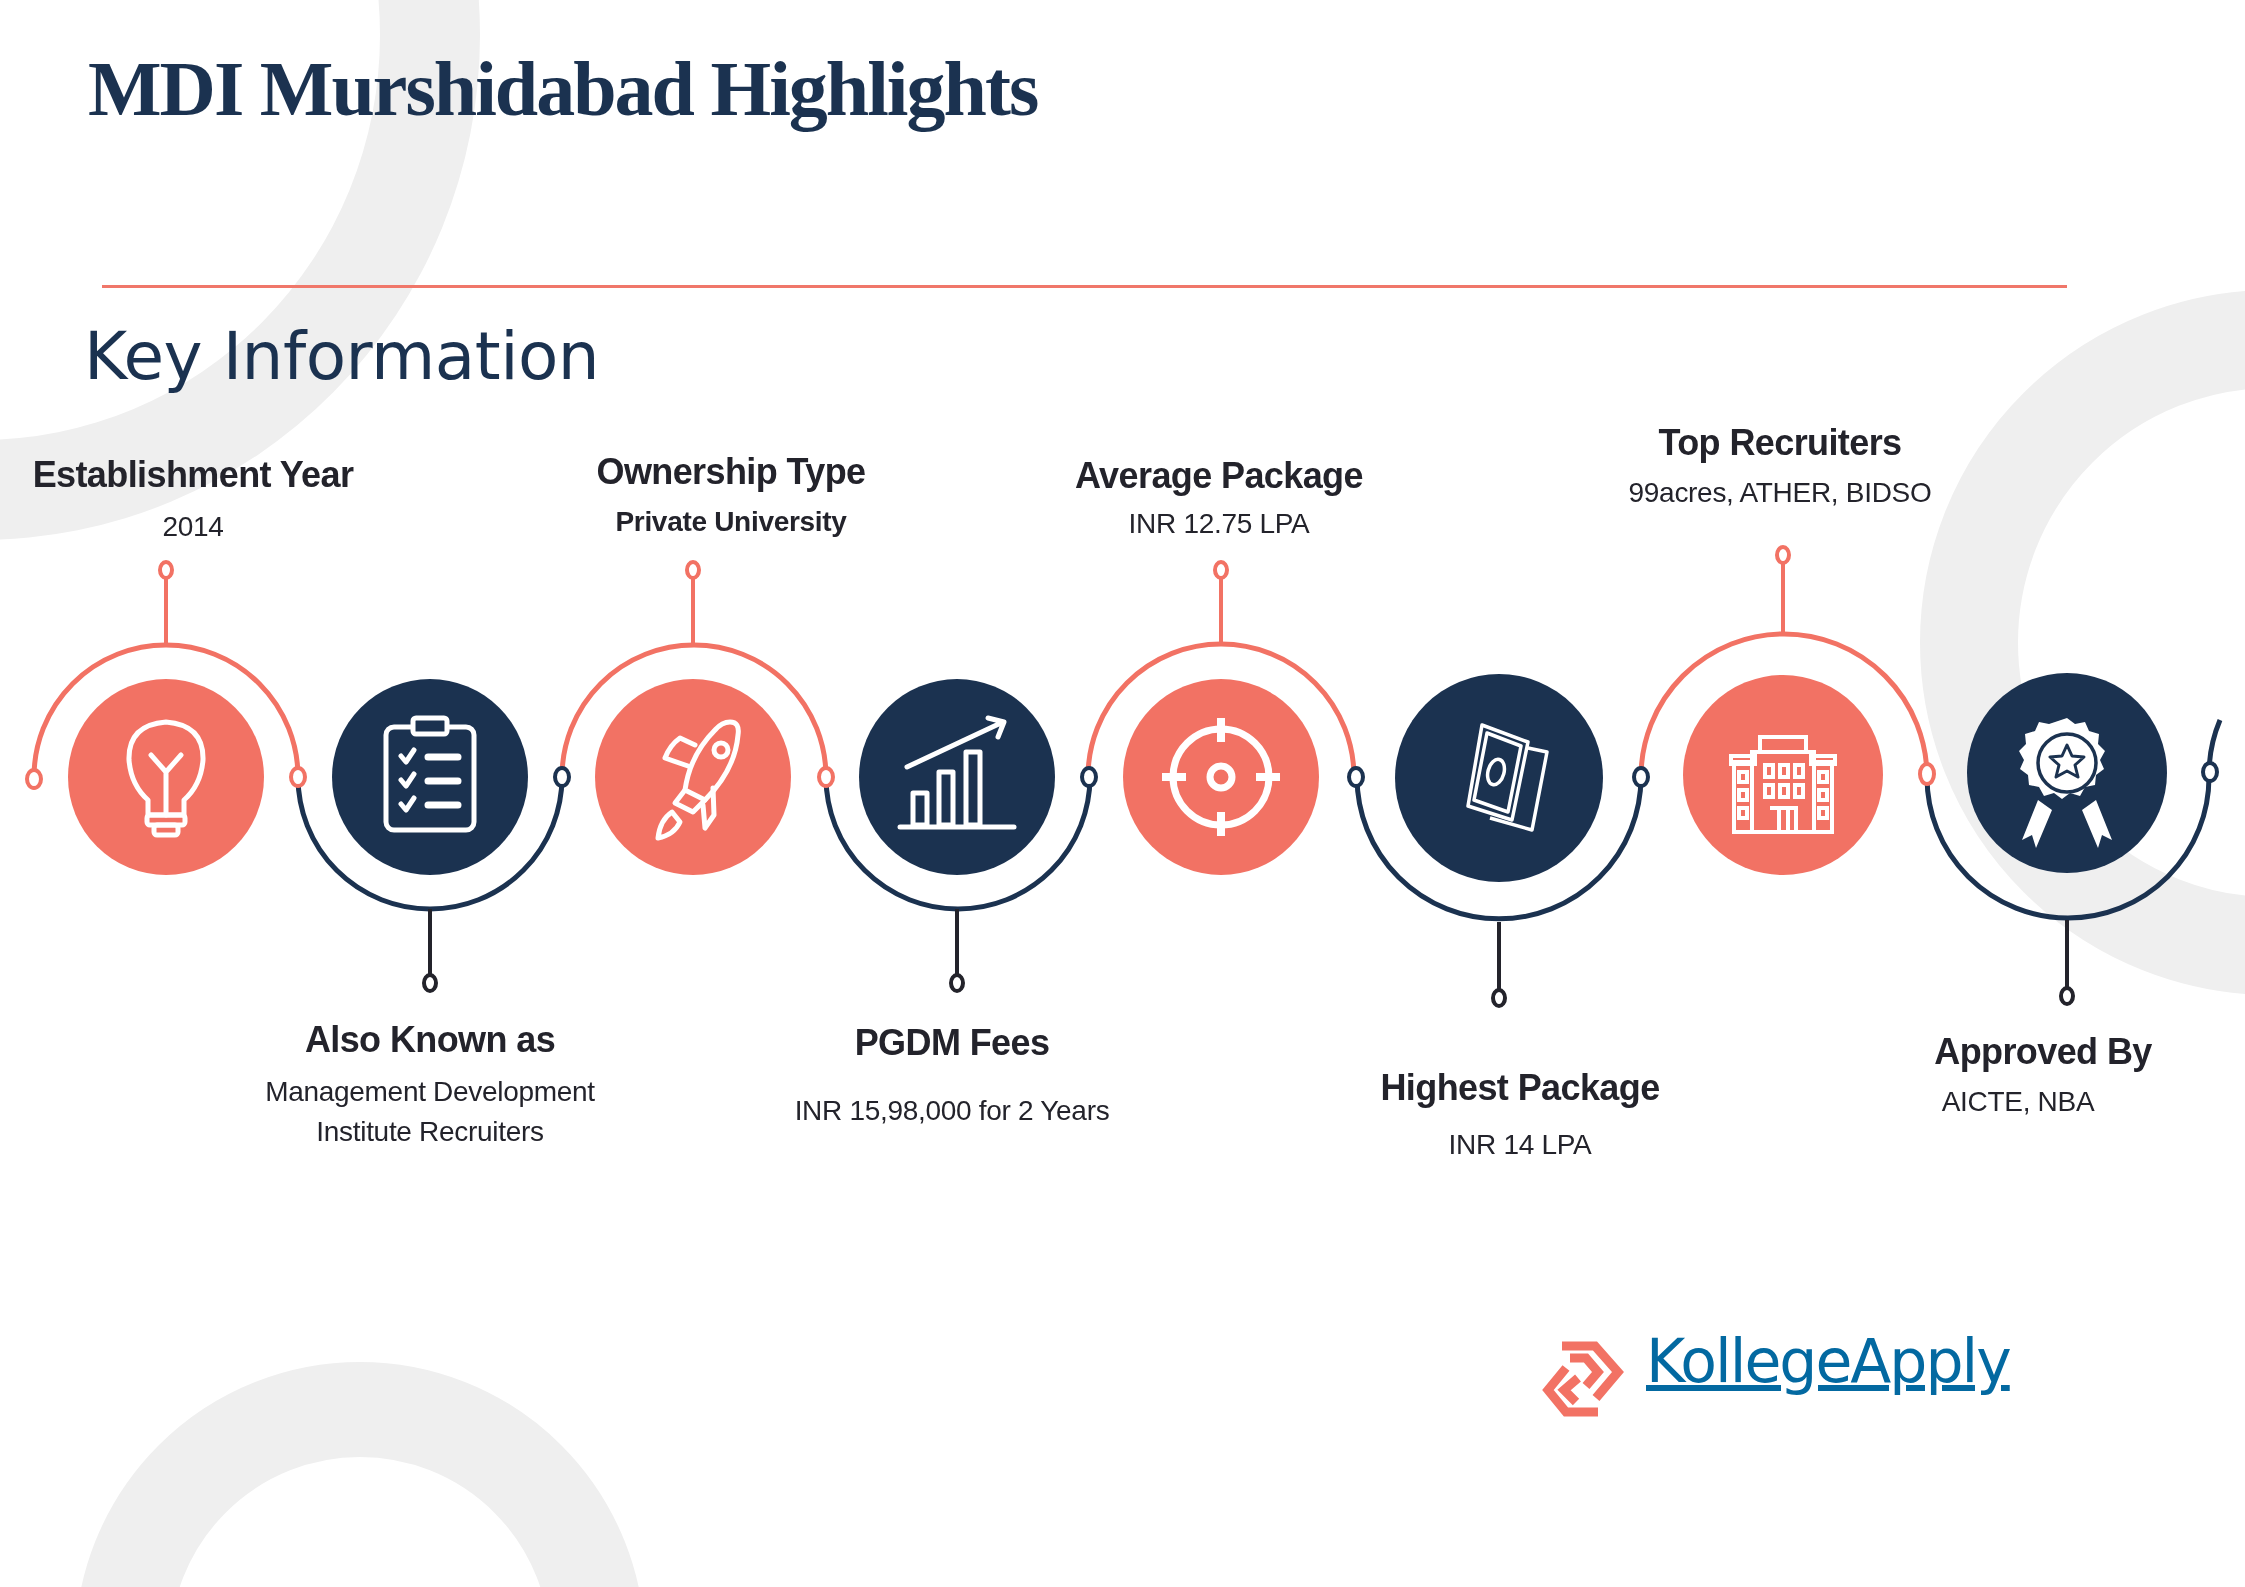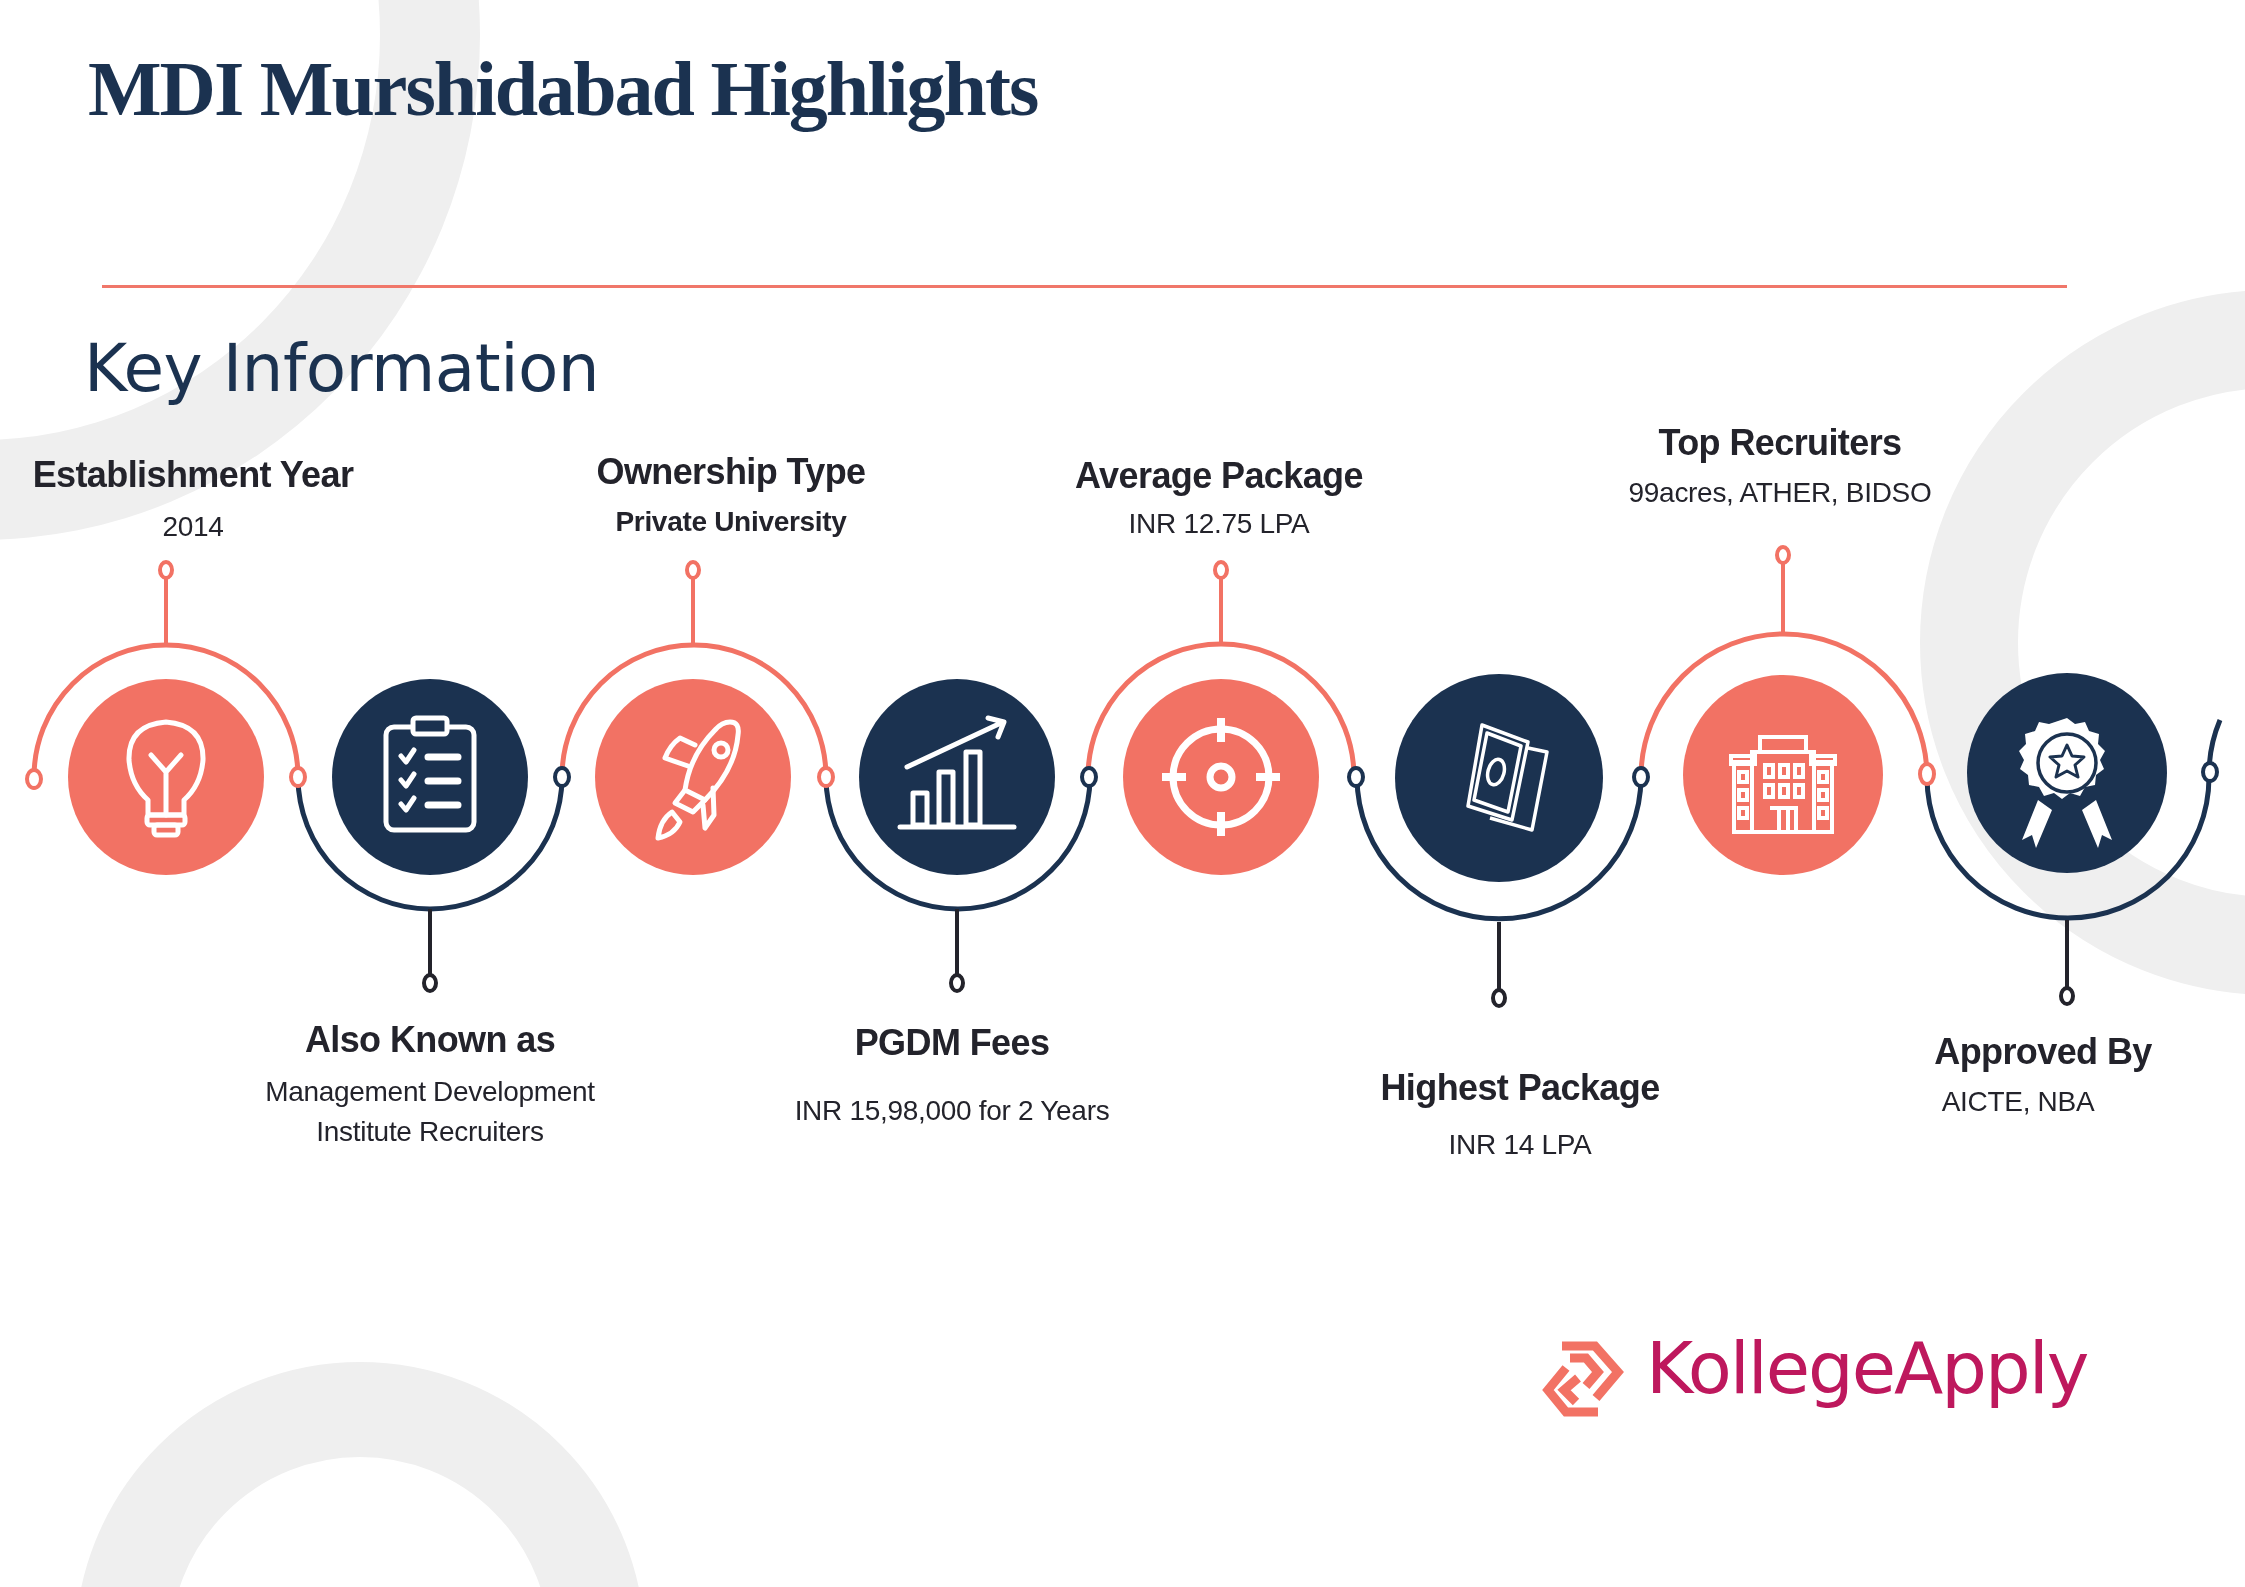--- a/index.html
+++ b/index.html
@@ -17,35 +17,35 @@
     font-size: 78px; letter-spacing: -2px; color: #1b3250; white-space: nowrap;
   }
   .intro {
     left: 102px; top: 158px; margin: 0;
     font-family: "DejaVu Sans", sans-serif; font-size: 31px; line-height: 46px;
     color: #23232b; letter-spacing: -0.3px;
   }
   .intro div { white-space: nowrap; }
   .divider { left: 102px; top: 285px; width: 1965px; height: 3px; background: #f0776a; }
   .section-title {
-    left: 84px; top: 330px; margin: 0;
+    left: 84px; top: 318px; margin: 0;
     font-family: "DejaVu Sans", sans-serif; font-weight: normal; font-size: 66px;
     color: #1b3250; white-space: nowrap; letter-spacing: -0.5px;
   }
   .label {
     position: absolute; text-align: center; transform: translateX(-50%);
     white-space: nowrap;
   }
   .label .h { font-weight: bold; font-size: 36px; color: #23232b; letter-spacing: -0.6px; line-height: 40px; }
   .label .v { font-size: 28px; color: #23232b; line-height: 40px; letter-spacing: -0.3px; }
   .timeline { position: absolute; left: 0; top: 0; }
   .logo { left: 1540px; top: 1328px; }
   .logo-text {
     left: 1646px; top: 1326px; font-family: "DejaVu Sans", sans-serif;
-    font-size: 72px; color: #be185d; letter-spacing: -2px; white-space: nowrap; font-weight: normal;
+    font-size: 60px; color: #0369a1; letter-spacing: -2px; white-space: nowrap; font-weight: normal; text-decoration: underline;
   }
 </style>
 </head>
 <body>
 
 <div class="deco" style="left:-520px; top:-470px; width:1000px; height:1010px; border-width:100px;"></div>
 <div class="deco" style="left:1920px; top:290px; width:705px; height:705px; border-width:98px;"></div>
 <div class="deco" style="left:75px; top:1362px; width:570px; height:570px; border-width:95px;"></div>
 
 <h1 class="abs title">MDI Murshidabad Highlights</h1>

